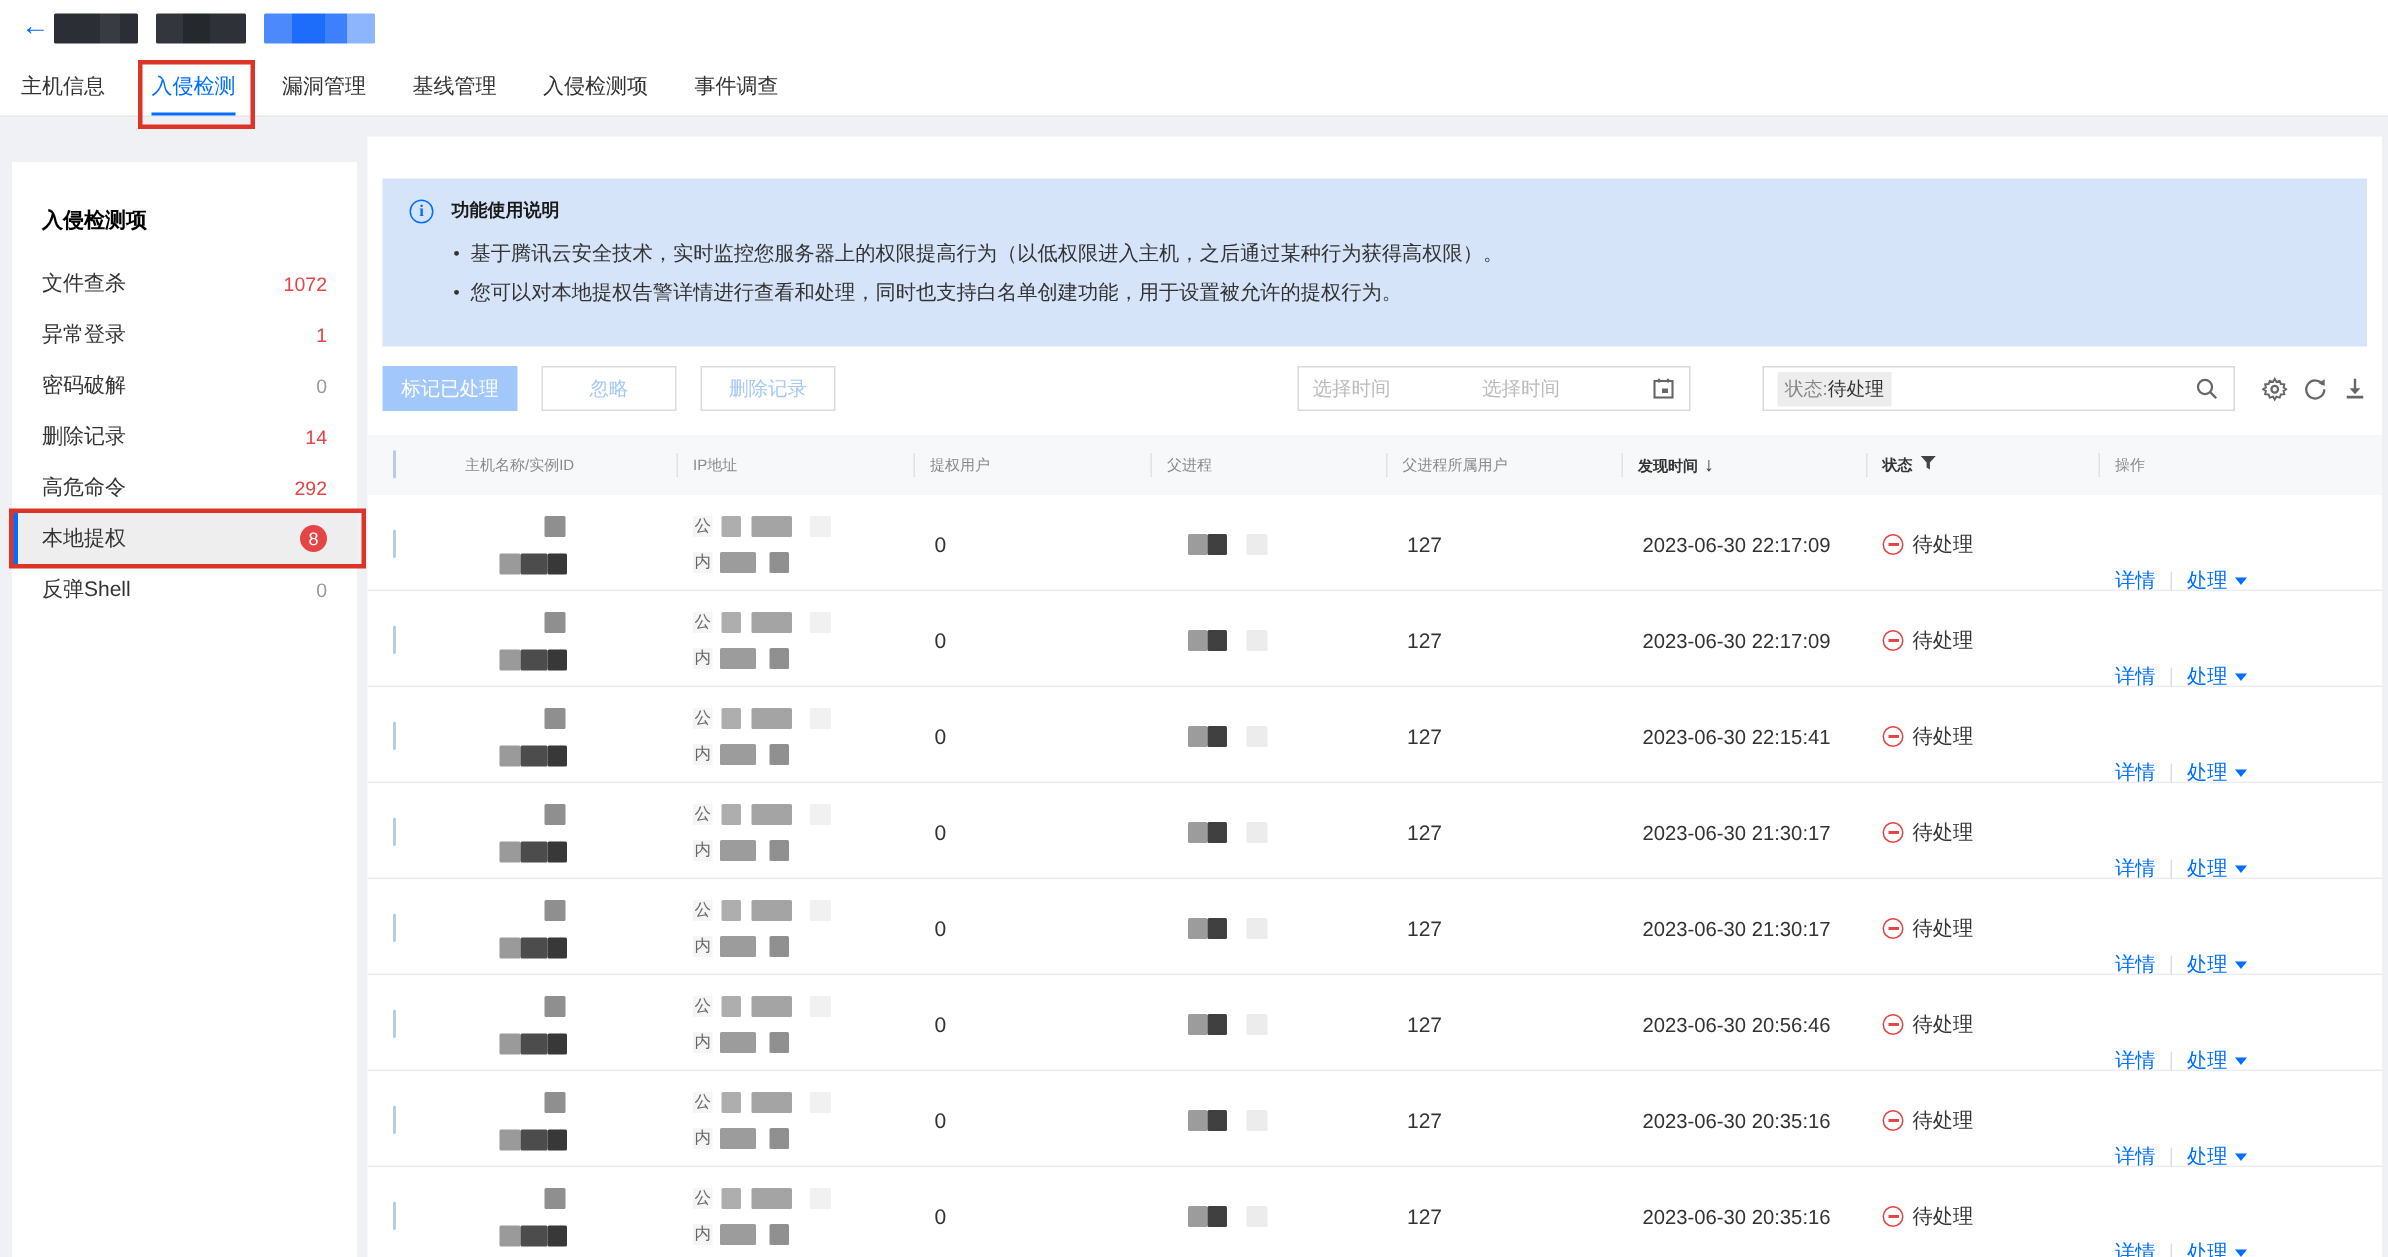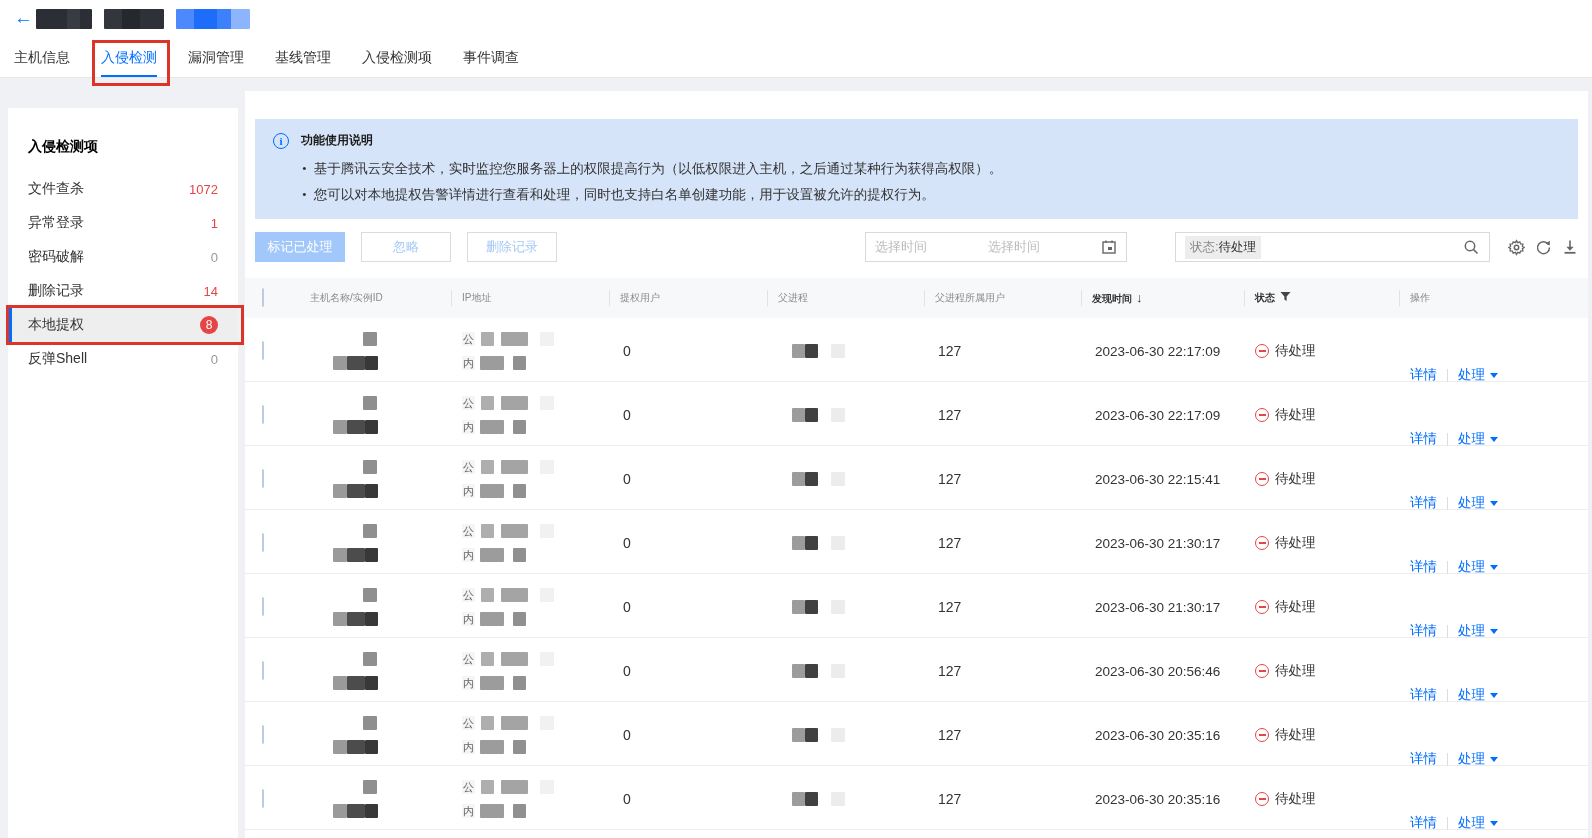--- a/index.html
+++ b/index.html
@@ -41,21 +41,21 @@
 
   .panel { position:absolute; left:245px; top:12px; right:4px; bottom:0; background:#fff; }
 
   
   .banner { margin:28px 10px 0; background:#d6e4f9; padding:13px 20px 11px 18px; }
   .banner-head { display:flex; align-items:center; }
   .info-ic { width:16px; height:16px; border:1.5px solid #006eff; border-radius:50%; color:#006eff;
     font-size:11px; font-weight:bold; display:flex; align-items:center; justify-content:center; flex:0 0 16px; }
   .info-ic::before { content:'i'; font-family:"Liberation Serif","DejaVu Serif",serif; }
   .banner-title { margin-left:12px; font-size:12px; font-weight:bold; color:#1a1a1a;text-align:center; }
-  .banner ul { list-style:none; margin:7px 0 0 29px;font-family:Liberation Serif, serif; }
+  .banner ul { list-style:none; margin:7px 0 12px 29px;font-family:Liberation Serif, serif; }
   .banner li { font-size:13.5px; color:#333; line-height:26px; }
   .banner li::before { content:'•'; margin-right:7px; color:#333; }
 
   
   .toolbar { margin:13px 10px 0; height:30px; display:flex; align-items:center; }
   .btn { height:30px; width:90px; font-size:13px; display:flex; align-items:center; justify-content:center; cursor:pointer; }
   .btn.primary { background:#a2c7fa; color:#fff; }
   .btn.ghost { background:#fff; border:1px solid #dcdcdc; color:#a5c8f6; margin-left:16px; }
   .daterange { margin-left:auto; width:262px; height:30px; border:1px solid #d9d9d9; background:#fff;
     display:flex; align-items:center; padding:0 9px; }
@@ -153,20 +153,25 @@
         <div class="side-item">
       <span>密码破解</span>
       <span class="cnt" data-tone="gray">0</span>
 
     </div>
         <div class="side-item">
       <span>删除记录</span>
       <span class="cnt" data-tone="red">14</span>
 
     </div>
+        <div class="side-item">
+      <span>高危命令</span>
+      <span class="cnt" data-tone="red">292</span>
+
+    </div>
         <div class="side-item selected">
       <span>本地提权</span>
 
       <span class="badge">8</span>
     <div class="anno anno-side"></div>
         </div>
         <div class="side-item">
       <span>反弹Shell</span>
       <span class="cnt" data-tone="gray">0</span>
 

